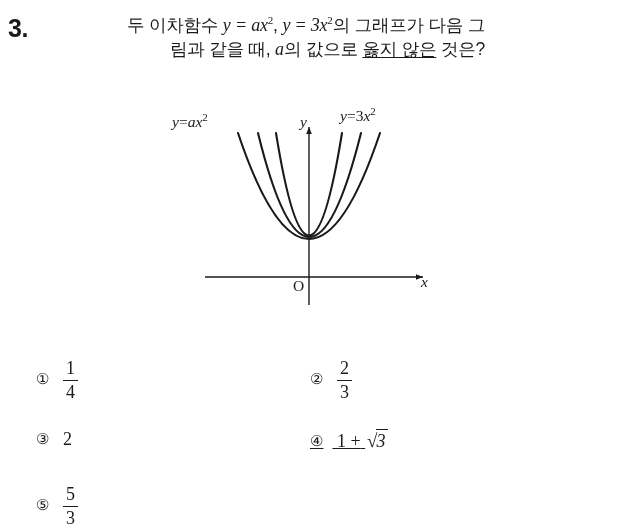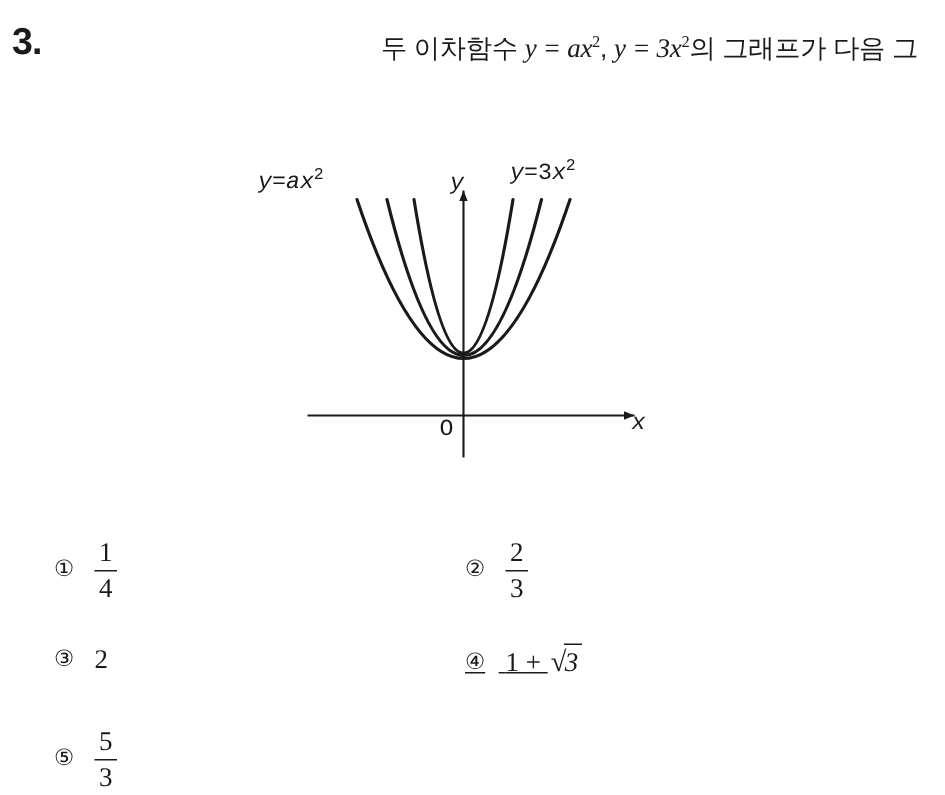--- a/index.html
+++ b/index.html
@@ -34,23 +34,23 @@
     top: 6px;
     font-family: "Liberation Sans", sans-serif;
     font-weight: bold;
     font-size: 25px;
     letter-spacing: -0.5px;
   }
   .q-text {
     margin-right: 18px;
     font-family: "Liberation Sans", sans-serif;
     font-size: 17.5px;
-    line-height: 40px;
+    line-height: 24px;
     letter-spacing: -0.2px;
-    text-align: right;
+    text-align: center;
   }
   .q-line2 {
     margin-left: 43px;
   }
   .math {
     font-family: "Liberation Serif", serif;
     font-size: 18px;
   }
   .mi {
     font-style: italic;
@@ -68,21 +68,21 @@
   
   .graph-box {
     position: absolute;
     left: 150px;
     top: 105px;
     width: 330px;
     height: 205px;
   }
   .lbl {
     position: absolute;
-    font-family: Liberation Mono, monospace;
+    font-family: Liberation Serif, serif;
     font-size: 15.5px;
     white-space: nowrap;
   }
   .lbl-ax { left: 22px;  top: 6px; }
   .lbl-3x { left: 190px; top: 0; }
   .lbl-y  { left: 150px; top: 8px;  font-style: italic; }
   .lbl-x  { left: 271px; top: 168px; font-style: italic; }
   .lbl-o  { left: 143px; top: 172px; font-weight: normal; }
 
   
@@ -146,20 +146,21 @@
 </style>
 </head>
 <body>
 
 <div id="page">
 
   <div class="q-wrap">
     <div class="q-number">3.</div>
     <div class="q-text">
       <span>두 이차함수 </span><span class="math mi"><span>y = ax</span><sup class="pw">2</sup></span><span>, </span><span class="math mi"><span>y = 3x</span><sup class="pw">2</sup></span><span>의 그래프가 다음 그</span>
+      <div class="q-line2"><span>림과 같을 때, </span><span class="math mi">a</span><span>의 값으로 </span><span class="uline">옳지 않은</span><span> 것은?</span></div>
     </div>
   </div>
 
   <div class="graph-box">
     <svg width="330" height="205" viewBox="0 0 330 205">
 
       <line x1="55" y1="172" x2="273" y2="172" stroke="#1a1a1a" stroke-width="1.4"></line>
       <polygon points="273,172 266,169.2 266,174.8" fill="#1a1a1a"></polygon>
 
       <line x1="159" y1="200" x2="159" y2="22" stroke="#1a1a1a" stroke-width="1.4"></line>

